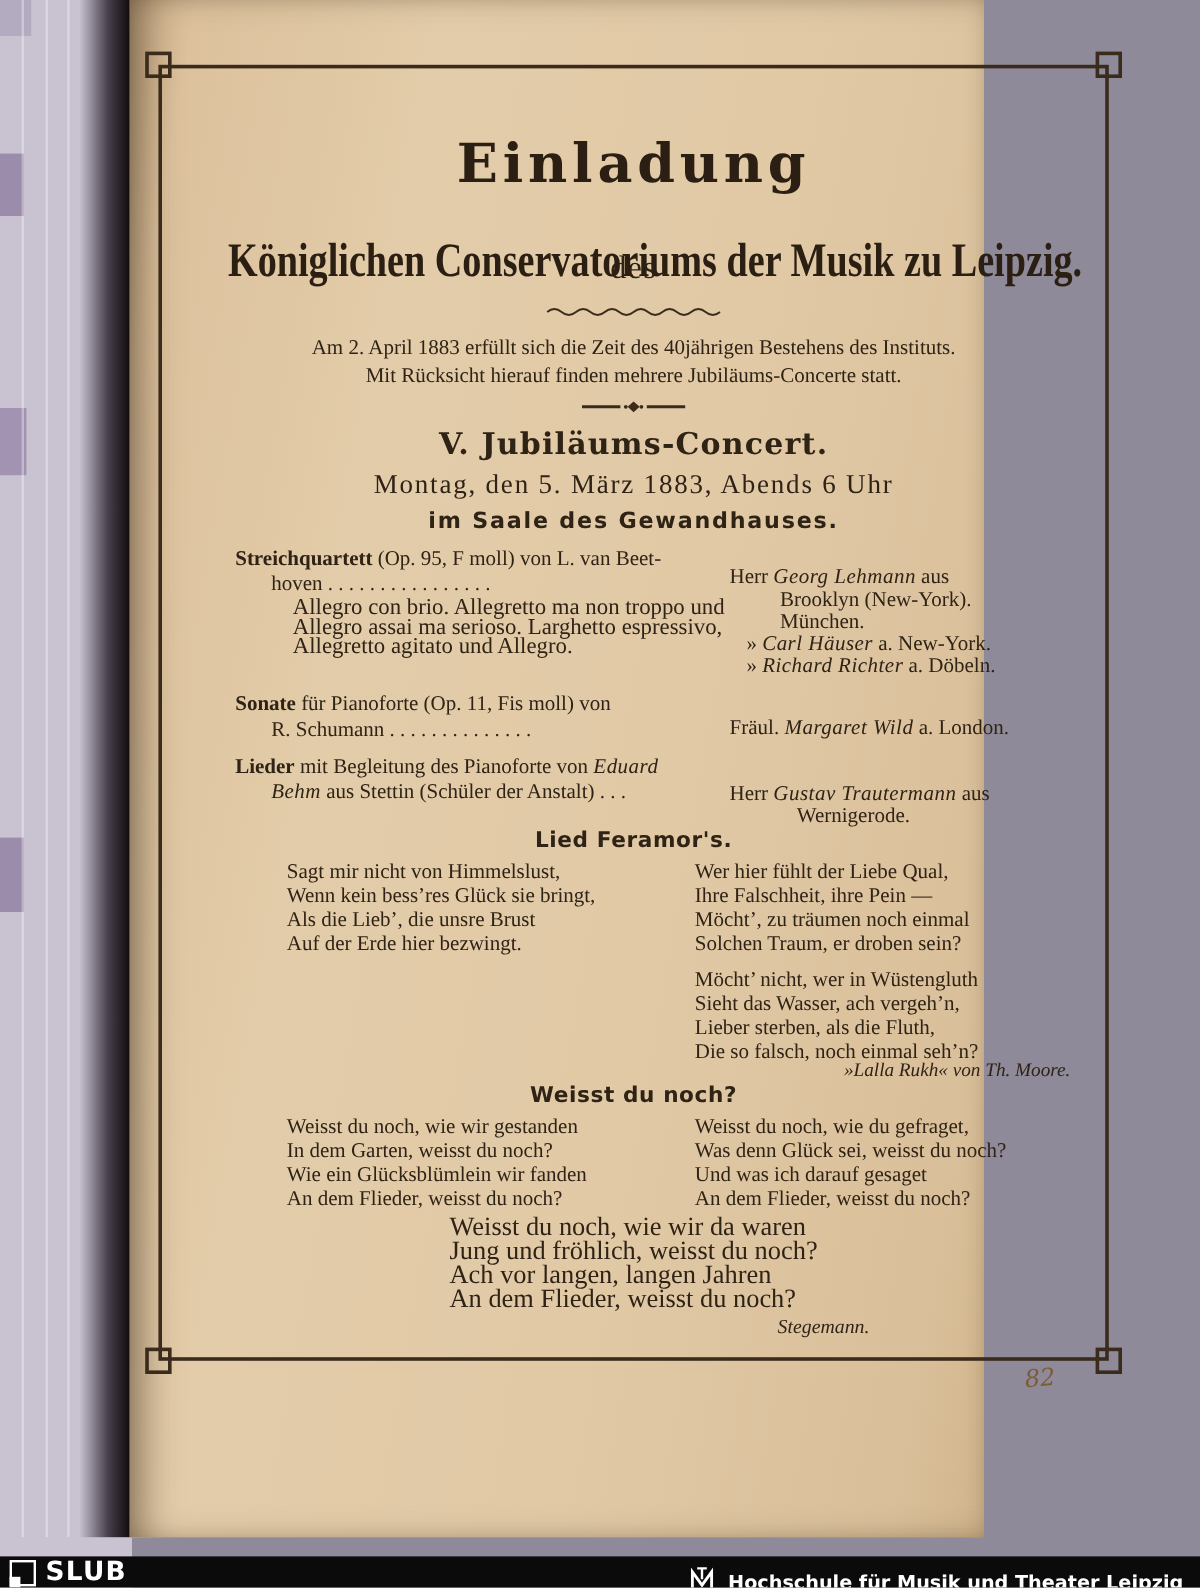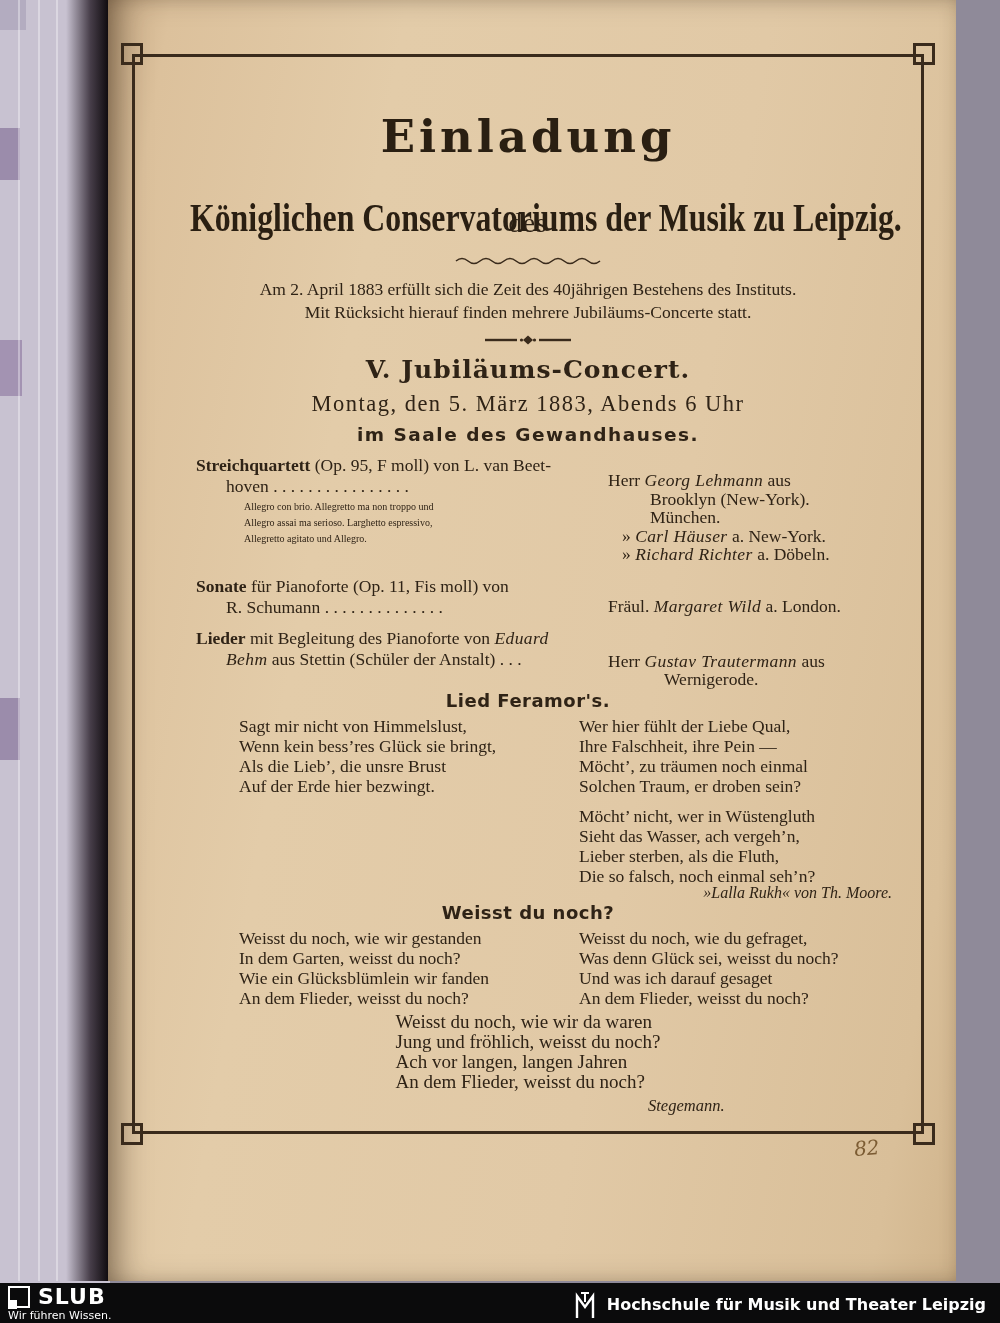--- a/index.html
+++ b/index.html
@@ -9,21 +9,21 @@
     background:#8f8a99; font-family:"Liberation Serif", serif; color:#2f2316;
   }
   
   .book-edge { position:absolute; left:0; top:0; width:110px; height:1323px; background:#c8c2d1; }
   .edge-line { position:absolute; top:0; height:1281px; width:2px; background:rgba(255,255,255,.35); }
   .tab { position:absolute; left:0; }
   .gutter { position:absolute; left:66px; top:0; width:44px; height:1281px;
     background:linear-gradient(90deg, rgba(20,12,22,0) 0%, rgba(28,18,28,.75) 55%, #0a0609 100%); }
   
   .page {
-    position:absolute; left:108px; top:0; width:848px; height:1281px;
+    position:absolute; left:108px; top:0; width:712px; height:1281px;
     background:linear-gradient(100deg,#c9ac87 0%, #dcc19c 6%, #e3cca9 28%, #e1c9a6 62%, #d9bf99 92%, #d0b48c 100%);
     box-shadow: inset 20px 0 34px -14px rgba(45,28,14,.6), inset -6px 0 18px -8px rgba(60,40,20,.25);
   }
   .frame { position:absolute; left:24px; top:54px; width:792px; height:1080px; border:3px solid #3a2b1c; }
   .corner { position:absolute; width:22px; height:22px; border:3px solid #3a2b1c; }
   .corner.tl { left:-14px; top:-14px; } .corner.tr { right:-14px; top:-14px; }
   .corner.bl { left:-14px; bottom:-14px; } .corner.br { right:-14px; bottom:-14px; }
 
   .cx { position:absolute; left:24px; width:792px; text-align:center; }
 
@@ -42,42 +42,42 @@
   
   .programme { position:absolute; left:88px; top:455px; width:718px; font-size:17.5px; }
   .prog-row { display:flex; }
   .prog-left { width:412px; line-height:21px; }
   .prog-right { flex:1; line-height:18.5px; }
   .bold { font-weight:bold; }
   .it { font-style:italic; letter-spacing:.4px; }
   .ind1 { margin-left:30px; }
   .ind2 { margin-left:42px; }
   .mark { margin-left:14px; }
-  .tempi { font-size:10px; line-height:16px; margin-left:48px; margin-top:2px; }
+  .tempi { font-size:19px; line-height:16px; margin-left:48px; margin-top:2px; }
   .mt16 { margin-top:16px; } .mt21 { margin-top:21px; } .mt8 { margin-top:24px; }
   .row2 { margin-top:12px; } .row3 { margin-top:10px; }
 
   
   .song-title { font-family:"DejaVu Sans", sans-serif; font-weight:bold; font-size:18px; letter-spacing:.5px; }
   .s1-title { top:690px; } .s2-title { top:902px; }
   .poem-cols { position:absolute; left:131px; width:648px; display:flex; justify-content:space-between; }
   .p1 { top:716px; } .p2 { top:928px; }
   .pcol { line-height:20px; font-size:17.5px; }
   .pcol.left { width:312px; } .pcol.right { width:308px; }
   .stanza + .stanza { margin-top:10px; }
   .attr1 { position:absolute; left:444px; top:884px; width:340px; text-align:right; font-style:italic; font-size:16px; }
   .center-stanza { top:1012px; }
-  .center-stanza .inner { display:inline-block; text-align:left; line-height:20px; font-size:19px; }
+  .center-stanza .inner { display:inline-block; text-align:left; line-height:20px; font-size:22px; }
   .attr2 { position:absolute; left:540px; top:1096px; font-style:italic; font-size:16.5px; }
 
   .pagenum { position:absolute; left:746px; top:1136px; font-family:"DejaVu Serif", serif; font-style:italic;
     font-size:20px; color:#7c5c33; transform:rotate(-5deg); }
 
   
-  .footer { position:absolute; left:0; bottom:0; width:1000px; height:40px; background:#0b0b0c; color:#fff; }
+  .footer { position:absolute; left:0; bottom:0; width:1000px; height:26px; background:#0b0b0c; color:#fff; }
   .slub-block { position:absolute; left:8px; top:3px; }
   .slub-row { display:flex; align-items:center; gap:8px; }
   .slub-icon { width:22px; height:22px; border:2.5px solid #fff; position:relative; }
   .slub-icon i { position:absolute; left:-2.5px; bottom:-2.5px; width:9px; height:9px; background:#fff; }
   .slub-word { font-family:"DejaVu Sans", sans-serif; font-weight:bold; font-size:22px; letter-spacing:1px; line-height:22px; }
   .slub-tag { font-family:"DejaVu Sans", sans-serif; font-size:11px; margin-top:1px; }
   .partner { position:absolute; right:14px; top:0; height:43px; display:flex; align-items:center; gap:10px; }
   .partner-name { font-family:"DejaVu Sans", sans-serif; font-weight:bold; font-size:16px; }
 </style>
 </head>

